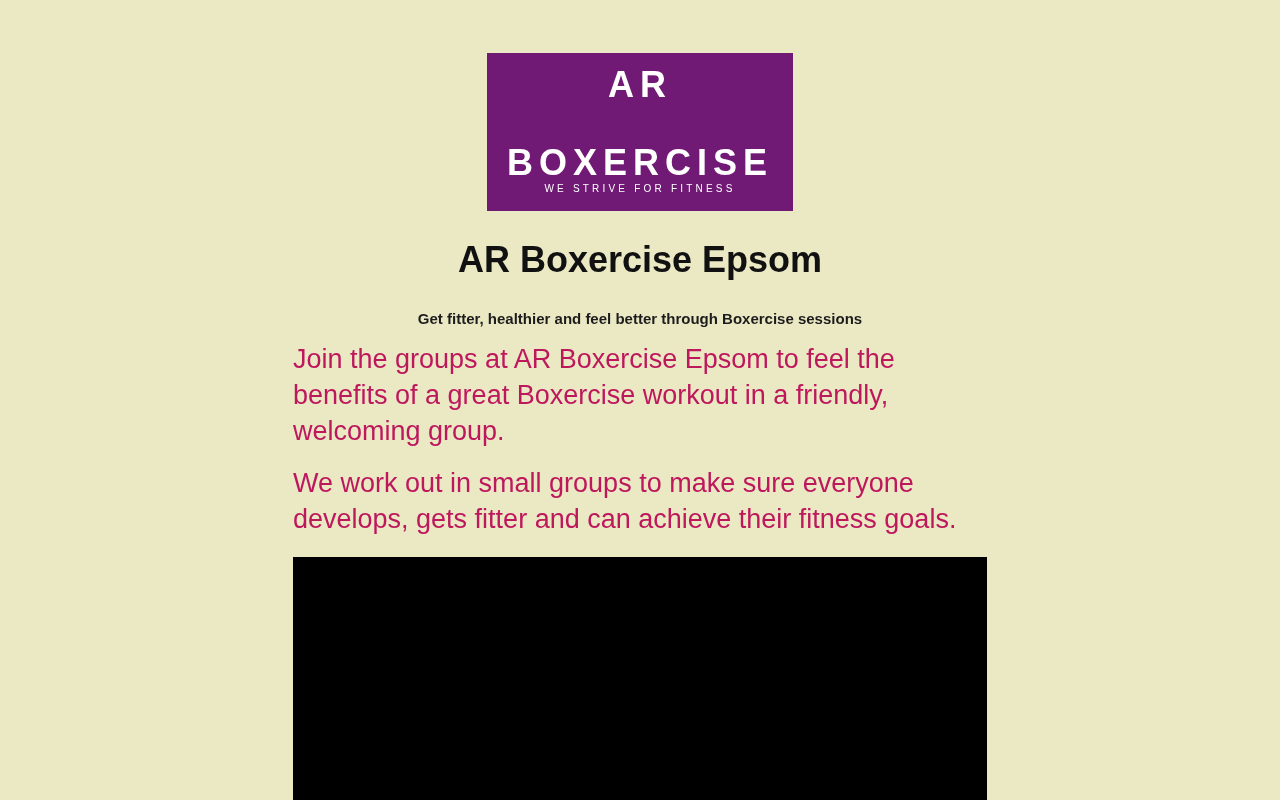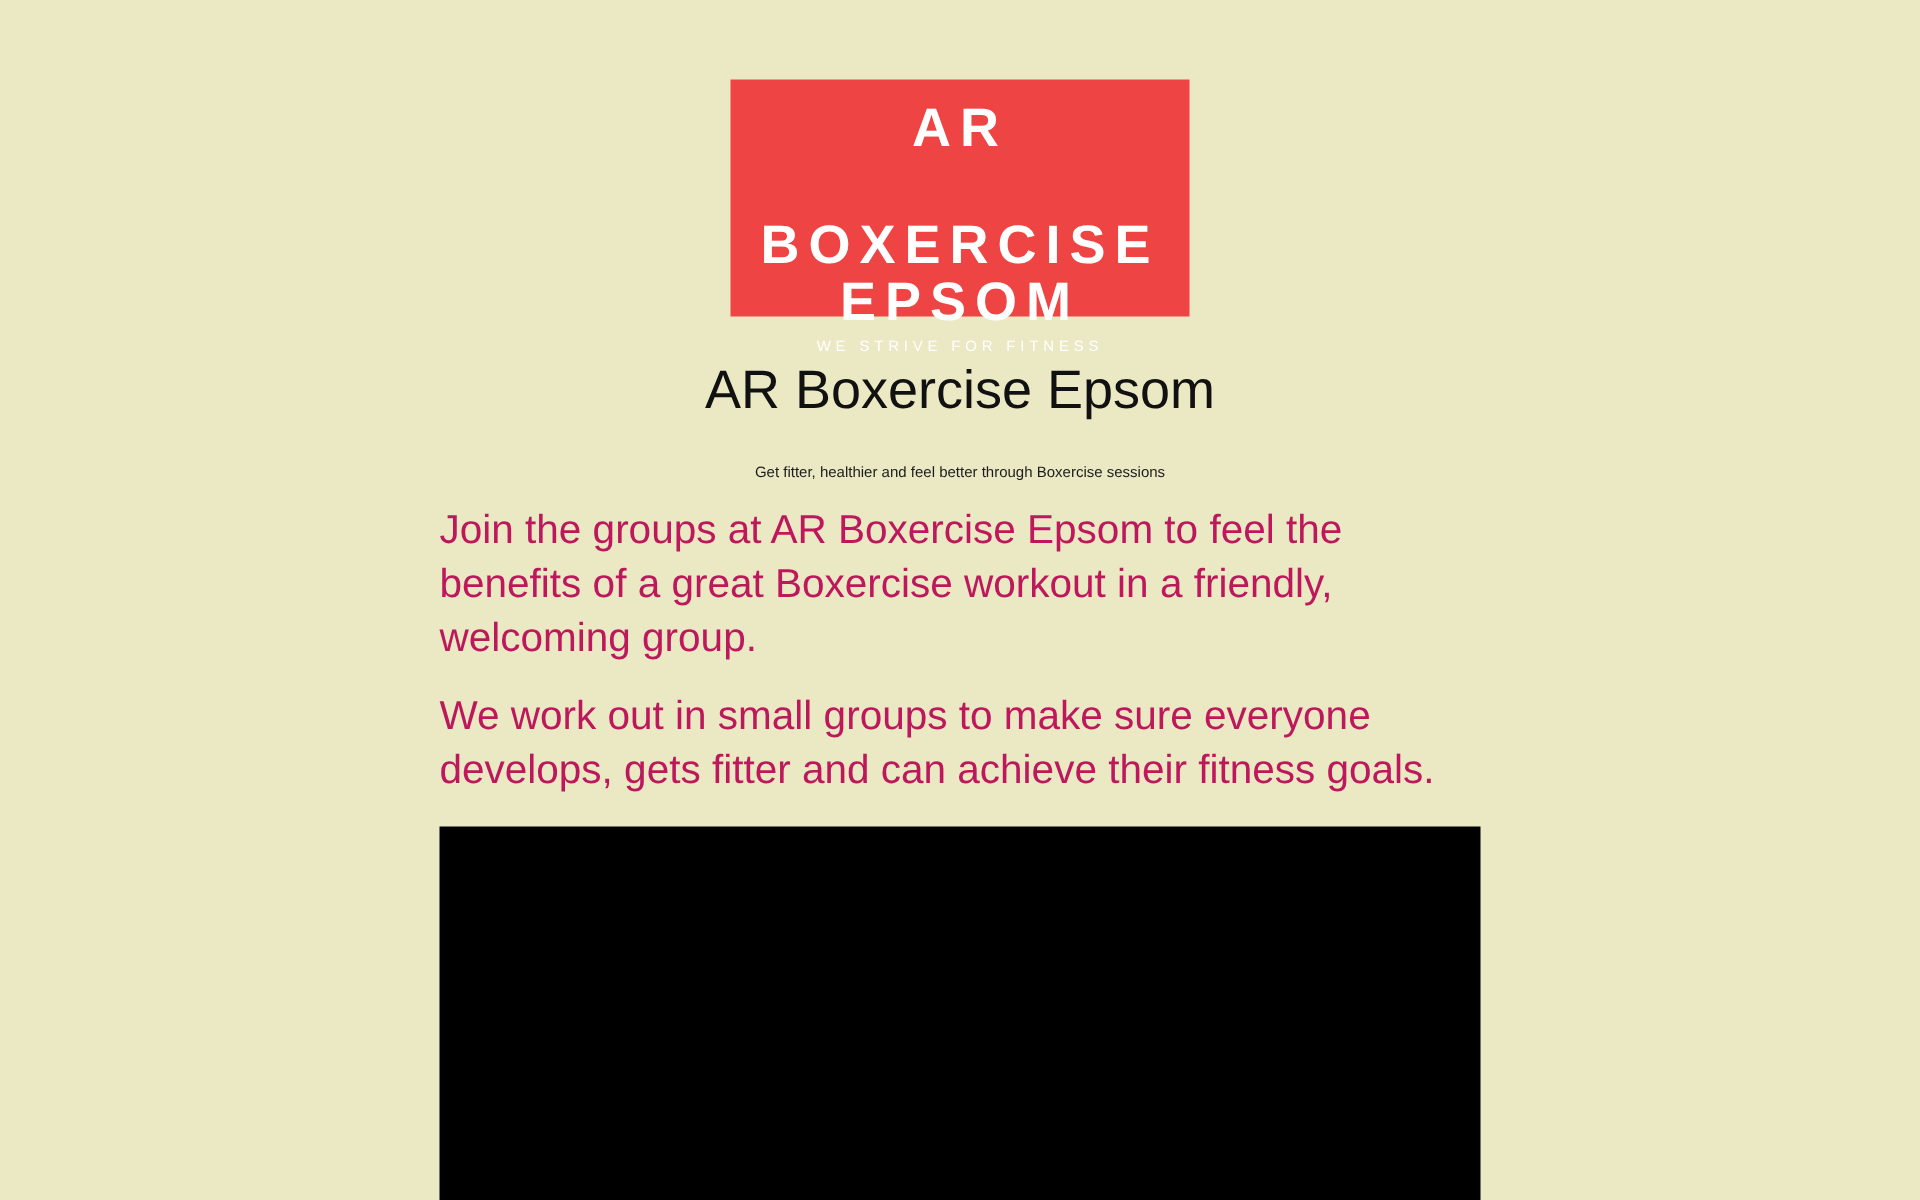--- a/index.html
+++ b/index.html
@@ -22,21 +22,21 @@
   .logo-wrap {
     width: 100%;
     display: flex;
     justify-content: center;
     padding-top: 53px;
   }
 
   .logo {
     width: 306px;
     height: 158px;
-    background: #ef4444;
+    background: #701a75;
     display: flex;
     flex-direction: column;
     align-items: center;
     justify-content: flex-start;
     box-sizing: border-box;
     padding-top: 14px;
   }
 
   .logo-line {
     color: #ffffff;
@@ -57,32 +57,32 @@
     letter-spacing: 3.2px;
     font-family: "Liberation Sans", sans-serif;
     text-align: left;
   }
 
   h1.page-title {
     margin: 0;
     padding-top: 28px;
     text-align: center;
     font-size: 36px;
-    font-weight: normal;
+    font-weight: bold;
     color: #111111;
     font-family: "Liberation Sans", sans-serif;
     letter-spacing: 0px;
   }
 
   .subtitle {
     margin: 0;
     padding-top: 29px;
     text-align: center;
-    font-size: 10px;
-    font-weight: normal;
+    font-size: 15px;
+    font-weight: bold;
     color: #1c1c1c;
     font-family: "Liberation Sans", sans-serif;
   }
 
   .content {
     width: 694px;
     margin: 0 auto;
     padding-top: 14px;
   }
 
@@ -103,21 +103,20 @@
 </style>
 </head>
 <body>
 
 <div class="page">
 
   <div class="logo-wrap">
     <div class="logo">
       <div class="logo-line logo-line-1">AR</div>
       <div class="logo-line logo-line-2">BOXERCISE</div>
-      <div class="logo-line logo-line-3">EPSOM</div>
       <div class="logo-tagline">WE STRIVE FOR FITNESS</div>
     </div>
   </div>
 
   <h1 class="page-title">AR Boxercise Epsom</h1>
 
   <div class="subtitle">Get fitter, healthier and feel better through Boxercise sessions</div>
 
   <div class="content">
     <p>Join the groups at AR Boxercise Epsom to feel the benefits of a great Boxercise workout in a friendly, welcoming group.</p>

